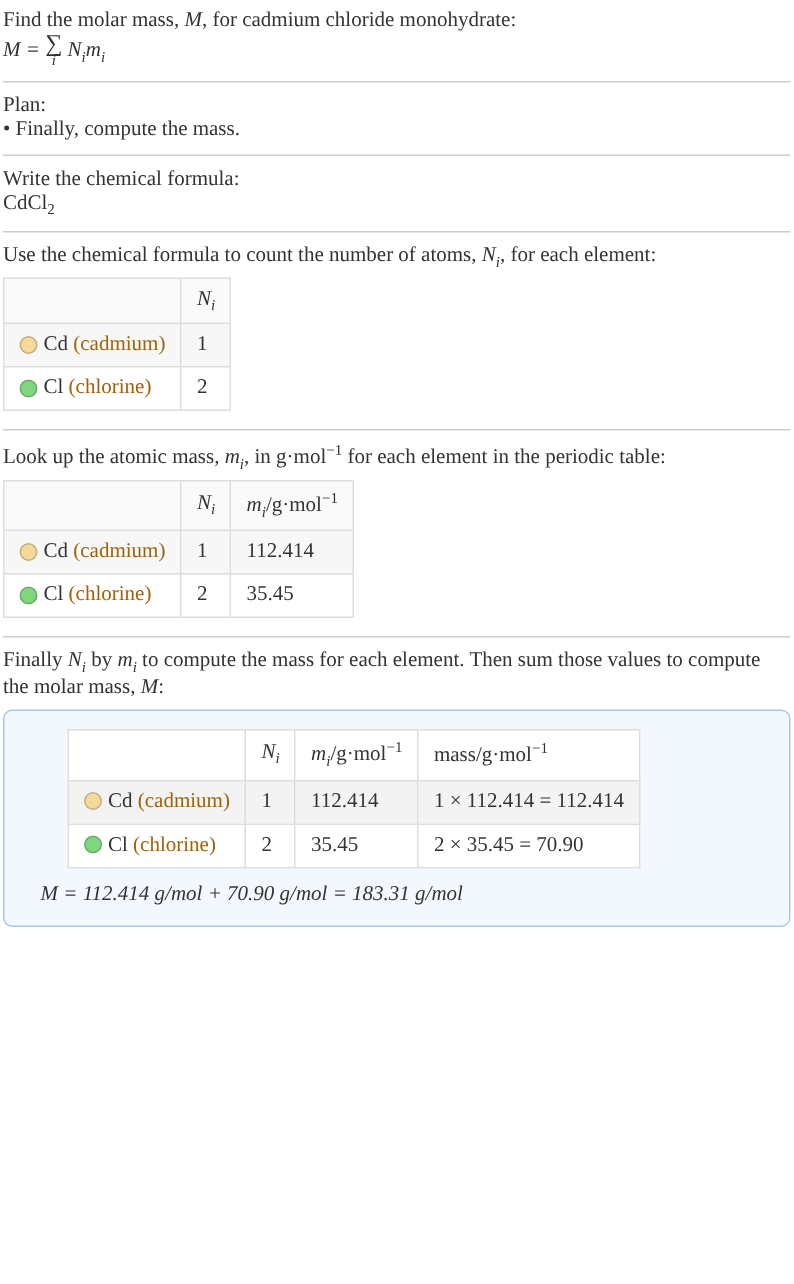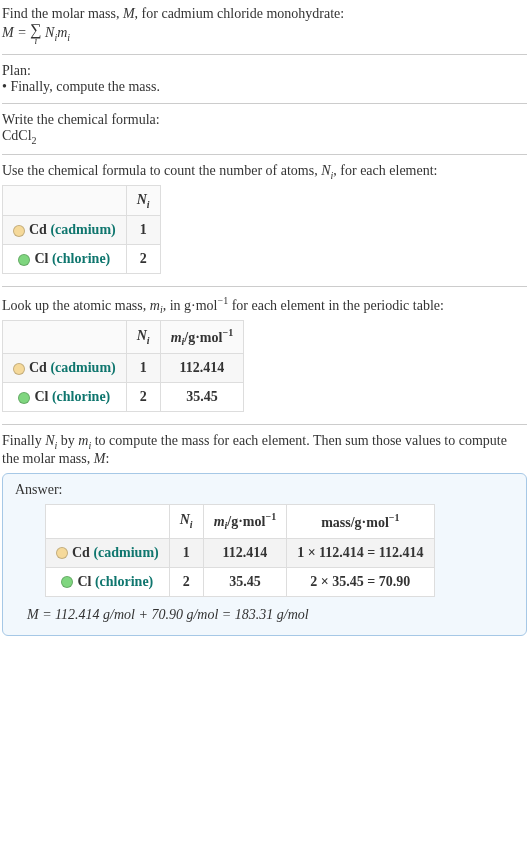--- a/index.html
+++ b/index.html
@@ -45,41 +45,41 @@
       display: block;
       margin-top: -2px;
     }
     table {
       border-collapse: collapse;
       margin: 4px 0;
     }
     th, td {
       border: 1px solid #ddd;
       padding: 6px 10px;
-      text-align: center;
-      font-weight: bold;
+      text-align: left;
+      font-weight: normal;
     }
     th {
       background: #fafafa;
     }
     tr:nth-child(even) td {
       background: #f7f7f7;
     }
     .dot {
       display: inline-block;
       width: 10px;
       height: 10px;
       border-radius: 50%;
       margin-right: 4px;
       vertical-align: middle;
       border: 1px solid rgba(0,0,0,0.2);
     }
     .dot-cd { background: #f5d99a; }
     .dot-cl { background: #7fd67f; }
-    .gray { color: #0f766e; }
+    .gray { color: #a16207; }
     .answer-box {
       border: 1px solid #a6c8e6;
       border-radius: 6px;
       background: #f2f8fd;
       padding: 8px 12px 12px 12px;
       margin-top: 6px;
     }
     .answer-box .label {
       color: #333;
       margin-bottom: 6px;
@@ -186,21 +186,20 @@
 </div>
 
 <hr>
 
 <div class="section">
   <div>
     <span>Finally </span><span class="ital">N</span><span class="sub ital">i</span><span> by </span><span class="ital">m</span><span class="sub ital">i</span><span> to compute the mass for each element. Then sum those values to compute the molar mass, </span><span class="ital">M</span><span>:</span>
   </div>
 
   <div class="answer-box">
-    <div class="label">Answer:</div>
     <table>
       <tbody>
           <tr>
         <th></th>
         <th><span class="ital">N</span><span class="sub ital">i</span></th>
         <th><span class="ital">m</span><span class="sub ital">i</span><span>/g·mol</span><span class="sup">−1</span></th>
         <th><span>mass/g·mol</span><span class="sup">−1</span></th>
       </tr>
       <tr>
         <td><span class="dot dot-cd"></span><span>Cd</span> <span class="gray">(cadmium)</span></td>

